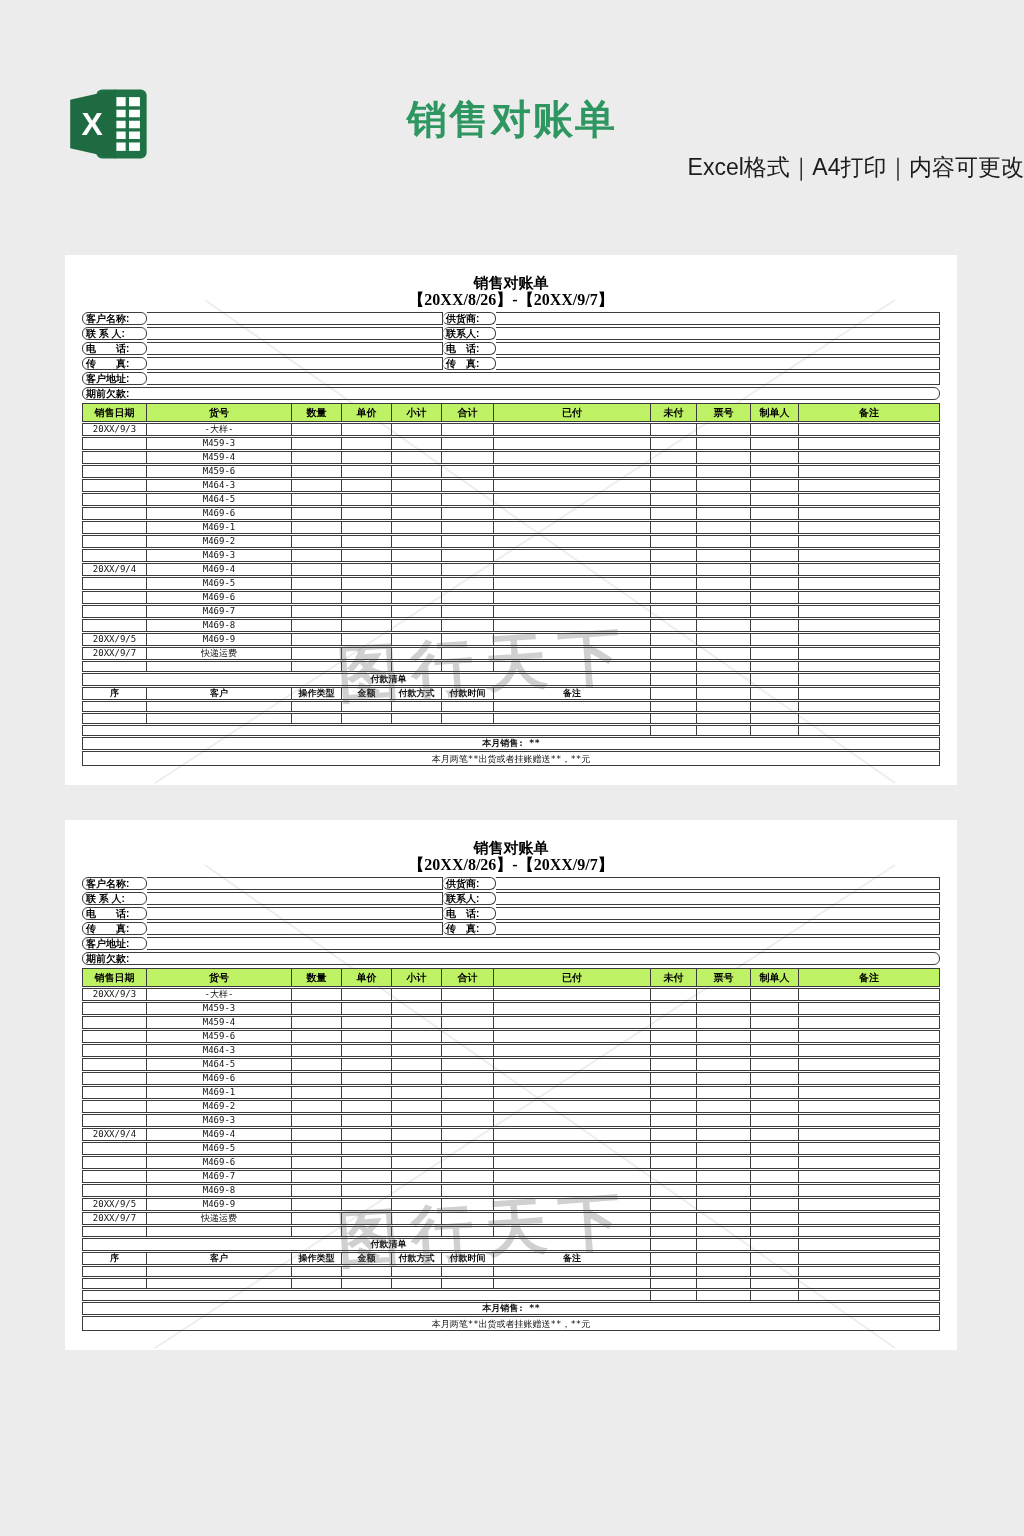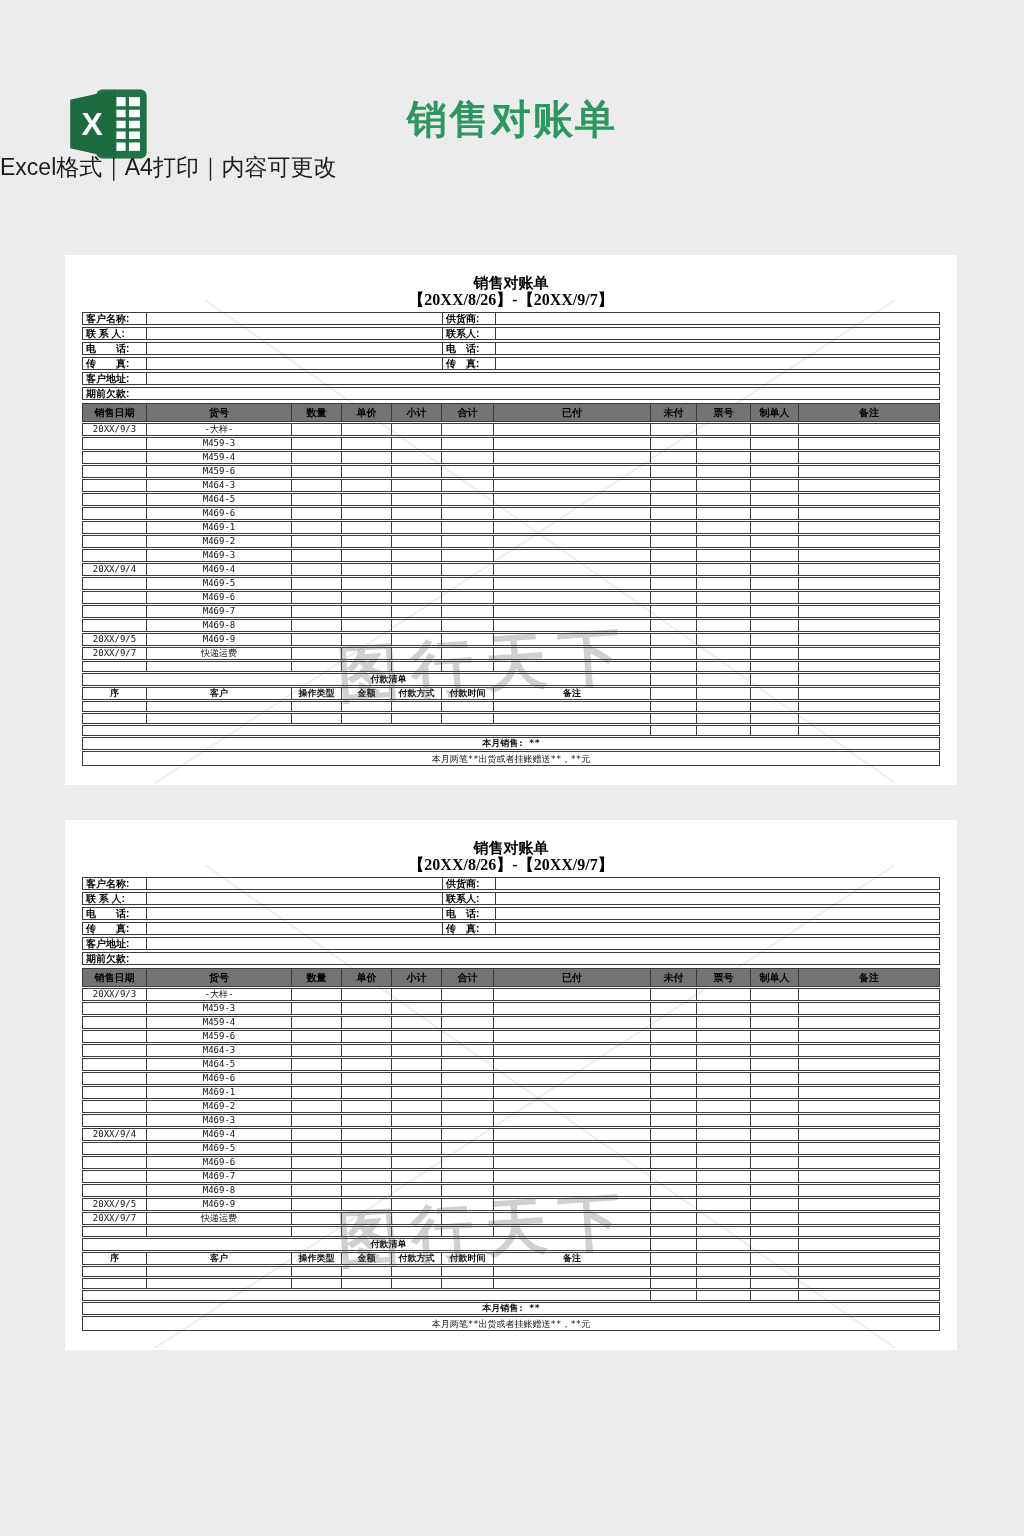--- a/index.html
+++ b/index.html
@@ -11,21 +11,21 @@
   }
   
   .hdr-icon { position:absolute; left:66px; top:84px; width:84px; height:80px; }
   .hdr-title {
     position:absolute; left:0; right:0; top:92px; margin:0;
     text-align:center; font-size:40px; font-weight:bold; color:#2e9660;
     letter-spacing:2px;
   }
   .hdr-sub {
     position:absolute; left:0; right:0; top:152px;
-    text-align:left; font-size:23px; color:#1c1c1c;
+    text-align:right; font-size:23px; color:#1c1c1c;
   }
   
   .panel {
     position:absolute; left:65px; width:892px; height:530px;
     background:#ffffff; overflow:hidden;
   }
   #panel1 { top:255px; }
   #panel2 { top:820px; }
   .sheet { position:relative; width:100%; height:100%; padding:19px 17px 0; }
   .s-title {
@@ -47,24 +47,24 @@
   table.main { border-spacing:0 1px; }
   .t td, .t th {
     border:1px solid #3c3c3c; border-left:none;
     padding:0; overflow:hidden; white-space:nowrap;
     background:transparent;
   }
   .t tr td:first-child, .t tr th:first-child { border-left:1px solid #3c3c3c; }
   table.info td { height:12px; }
   td.lbl {
     font-size:10px; font-weight:bold; text-align:left; padding:0 3px;
-    line-height:11px; color:#000;
+    line-height:11px; color:#000;border-radius:6px;
   }
   table.main th {
-    height:19px; background:#737373; font-size:10px; font-weight:bold;
+    height:19px; background:#bef264; font-size:10px; font-weight:bold;
     text-align:center; color:#000;
   }
   table.main td {
     height:11px; font-size:9px; text-align:center; line-height:11px;
     font-family:"DejaVu Sans Mono", monospace; color:#111;
   }
   td.ptitle { font-family:"Liberation Sans",sans-serif; font-weight:bold; font-size:10.5px;padding-left:44px; }
   td.phead  { font-family:"Liberation Sans",sans-serif; font-weight:bold; font-size:9.5px; }
   td.month  { height:22px; font-family:"Liberation Sans",sans-serif; font-weight:bold; font-size:11.5px; }
   td.foot   { height:18px; font-size:8.5px; vertical-align:top; padding-top:2px;

